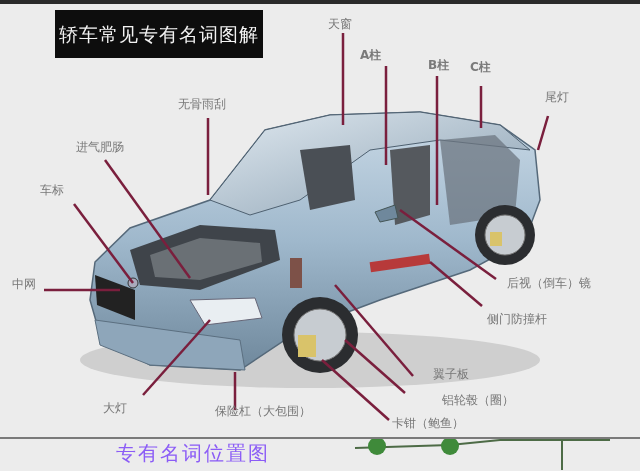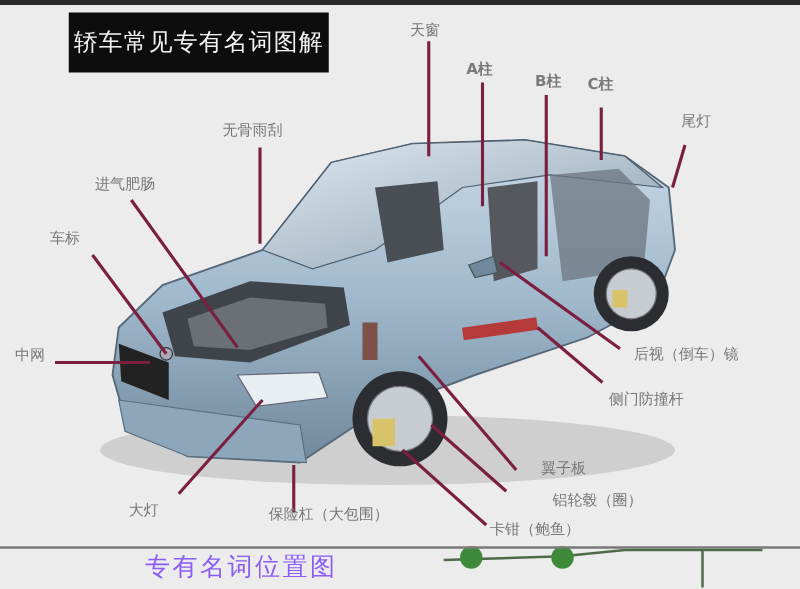--- a/index.html
+++ b/index.html
@@ -87,21 +87,21 @@
     <path d="M355 448 L450 445 L500 440 L610 440" stroke="#4d6b46" stroke-width="2" fill="none"></path>
     <line x1="562" y1="440" x2="562" y2="470" stroke="#4d6b46" stroke-width="2"></line>
     <circle cx="377" cy="446" r="9" fill="#3f8a3a"></circle>
     <circle cx="450" cy="446" r="9" fill="#3f8a3a"></circle>
   </g>
 </svg>
 
 <div class="title">轿车常见专有名词图解</div>
 
 <div class="label" style="left:328px;top:17px;">天窗</div>
-<div class="label latin" style="left:373px;top:48px;">A柱</div>
+<div class="label latin" style="left:360px;top:48px;">A柱</div>
 <div class="label latin" style="left:428px;top:58px;">B柱</div>
 <div class="label latin" style="left:470px;top:60px;">C柱</div>
 <div class="label" style="left:545px;top:90px;">尾灯</div>
 <div class="label" style="left:178px;top:97px;">无骨雨刮</div>
 <div class="label" style="left:76px;top:140px;">进气肥肠</div>
 <div class="label" style="left:40px;top:183px;">车标</div>
 <div class="label" style="left:12px;top:277px;">中网</div>
 <div class="label" style="left:507px;top:276px;">后视（倒车）镜</div>
 <div class="label" style="left:487px;top:312px;text-align:right;">侧门防撞杆</div>
 <div class="label" style="left:433px;top:367px;">翼子板</div>

